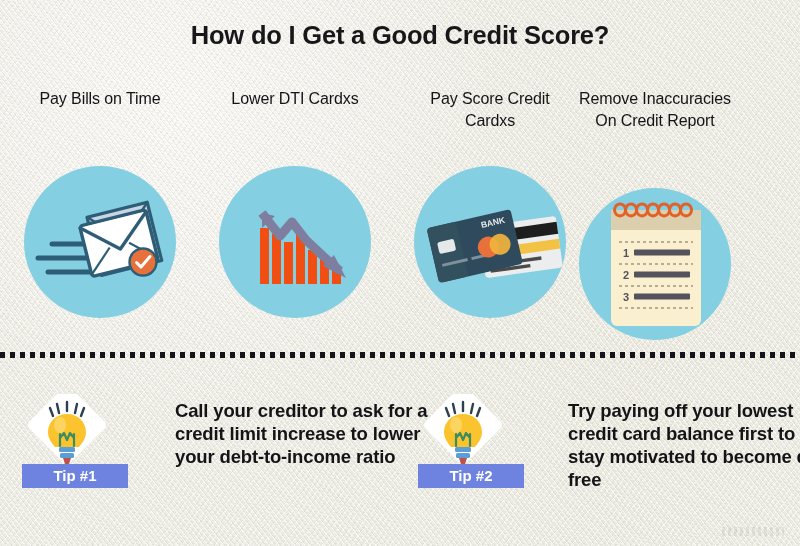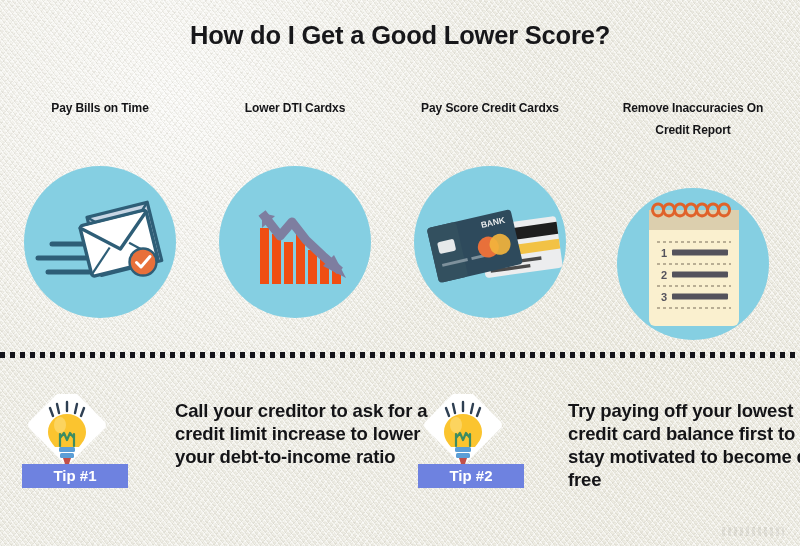--- a/index.html
+++ b/index.html
@@ -49,29 +49,29 @@
   
   .step {
     position: absolute;
     top: 88px;
     width: 182px;
     text-align: center;
   }
   .step-1 { left: 9px; }
   .step-2 { left: 204px; }
   .step-3 { left: 399px; }
-  .step-4 { left: 602px; }
+  .step-4 { left: 564px; }
 
   .step-label {
-    font-size: 12px;
-    font-weight: bold;
+    font-size: 16px;
+    font-weight: normal;
     line-height: 22px;
     color: #141417;
     letter-spacing: -0.1px;
-    margin: 9px auto;
+    margin: 0 auto;
   }
   .step-1 .step-label { width: 150px; }
   .step-2 .step-label { width: 150px; }
   .step-3 .step-label { width: 172px; }
   .step-4 .step-label { width: 170px; }
 
   .circle {
     position: absolute;
     width: 152px;
     height: 152px;
@@ -137,21 +137,21 @@
     opacity: 0.13;
     background-image: repeating-linear-gradient(to right,
       #7d7a70 0px, #7d7a70 3px, rgba(0,0,0,0) 3px, rgba(0,0,0,0) 6px);
   }
 </style>
 </head>
 <body>
 
 <div id="canvas">
 
-  <div id="page-title">How do I Get a Good Lower Score?</div>
+  <div id="page-title">How do I Get a Good Credit Score?</div>
 
   <div class="step step-1">
     <div class="step-label">Pay Bills on Time</div>
     <div class="circle">
       <svg viewBox="0 0 152 152">
 
         <g stroke="#2E5E77" stroke-width="5" stroke-linecap="round">
           <line x1="28" y1="78" x2="62" y2="78"></line>
           <line x1="14" y1="92" x2="68" y2="92"></line>
           <line x1="24" y1="106" x2="72" y2="106"></line>

